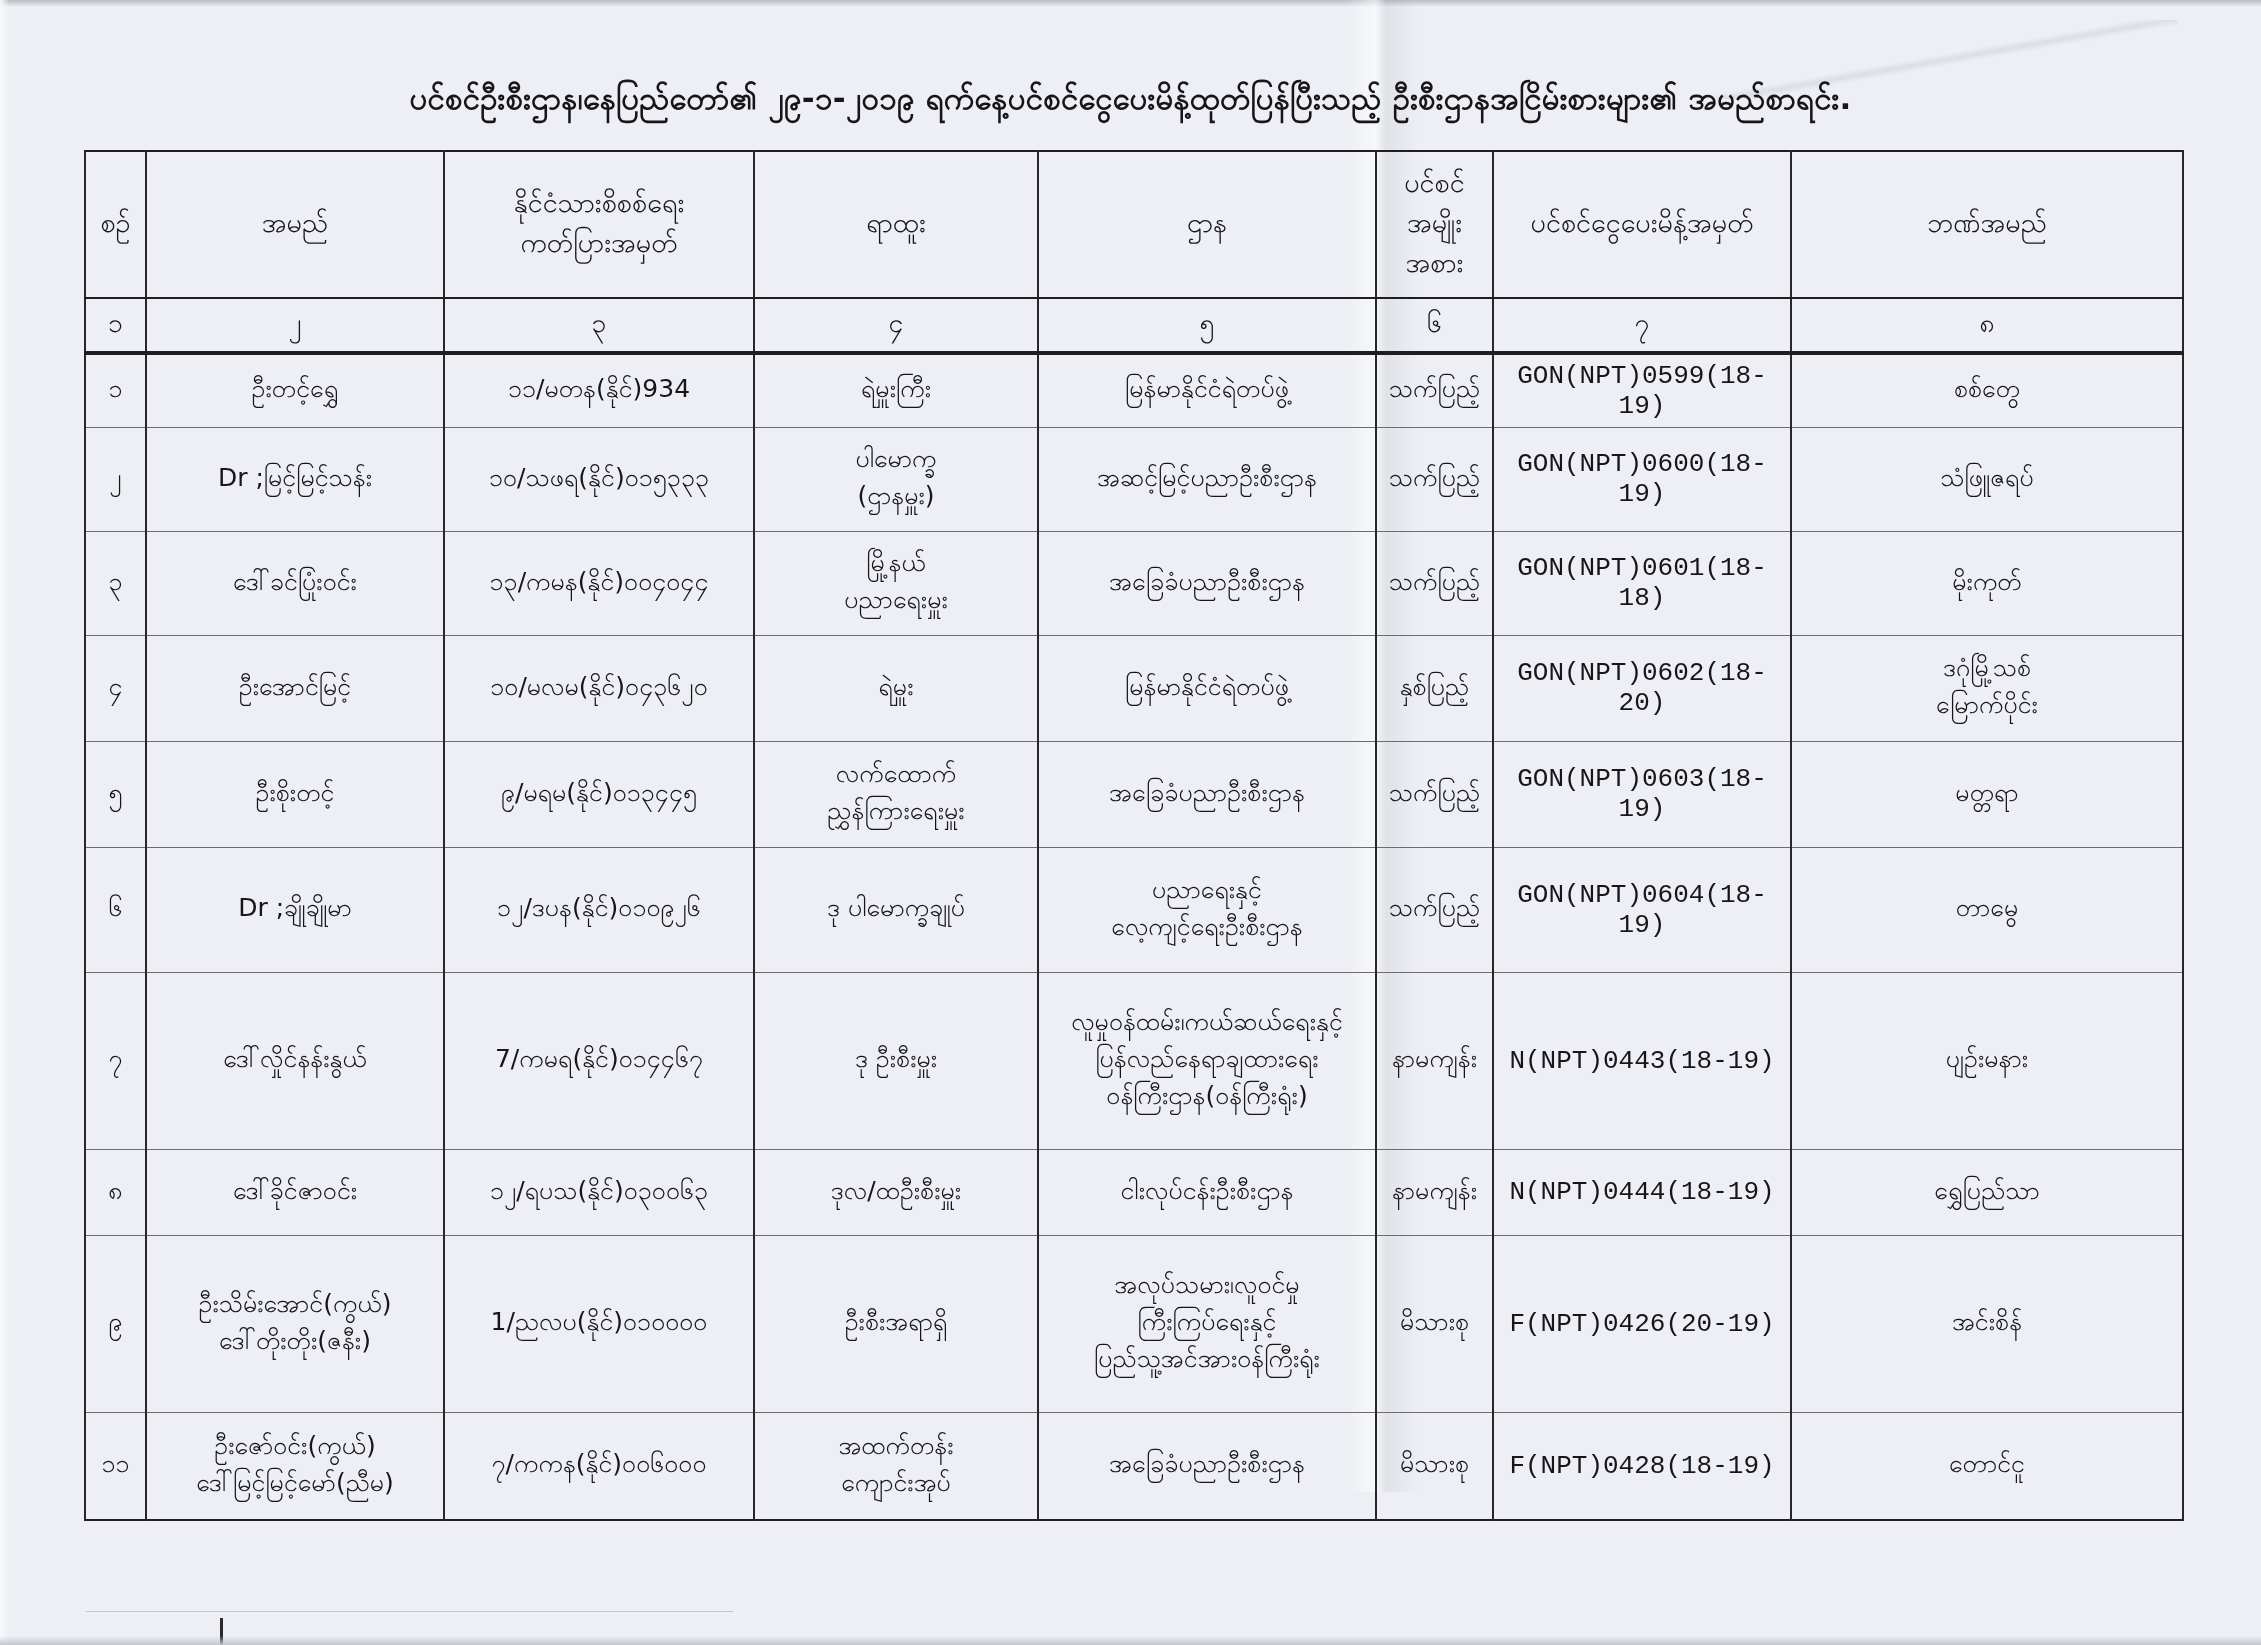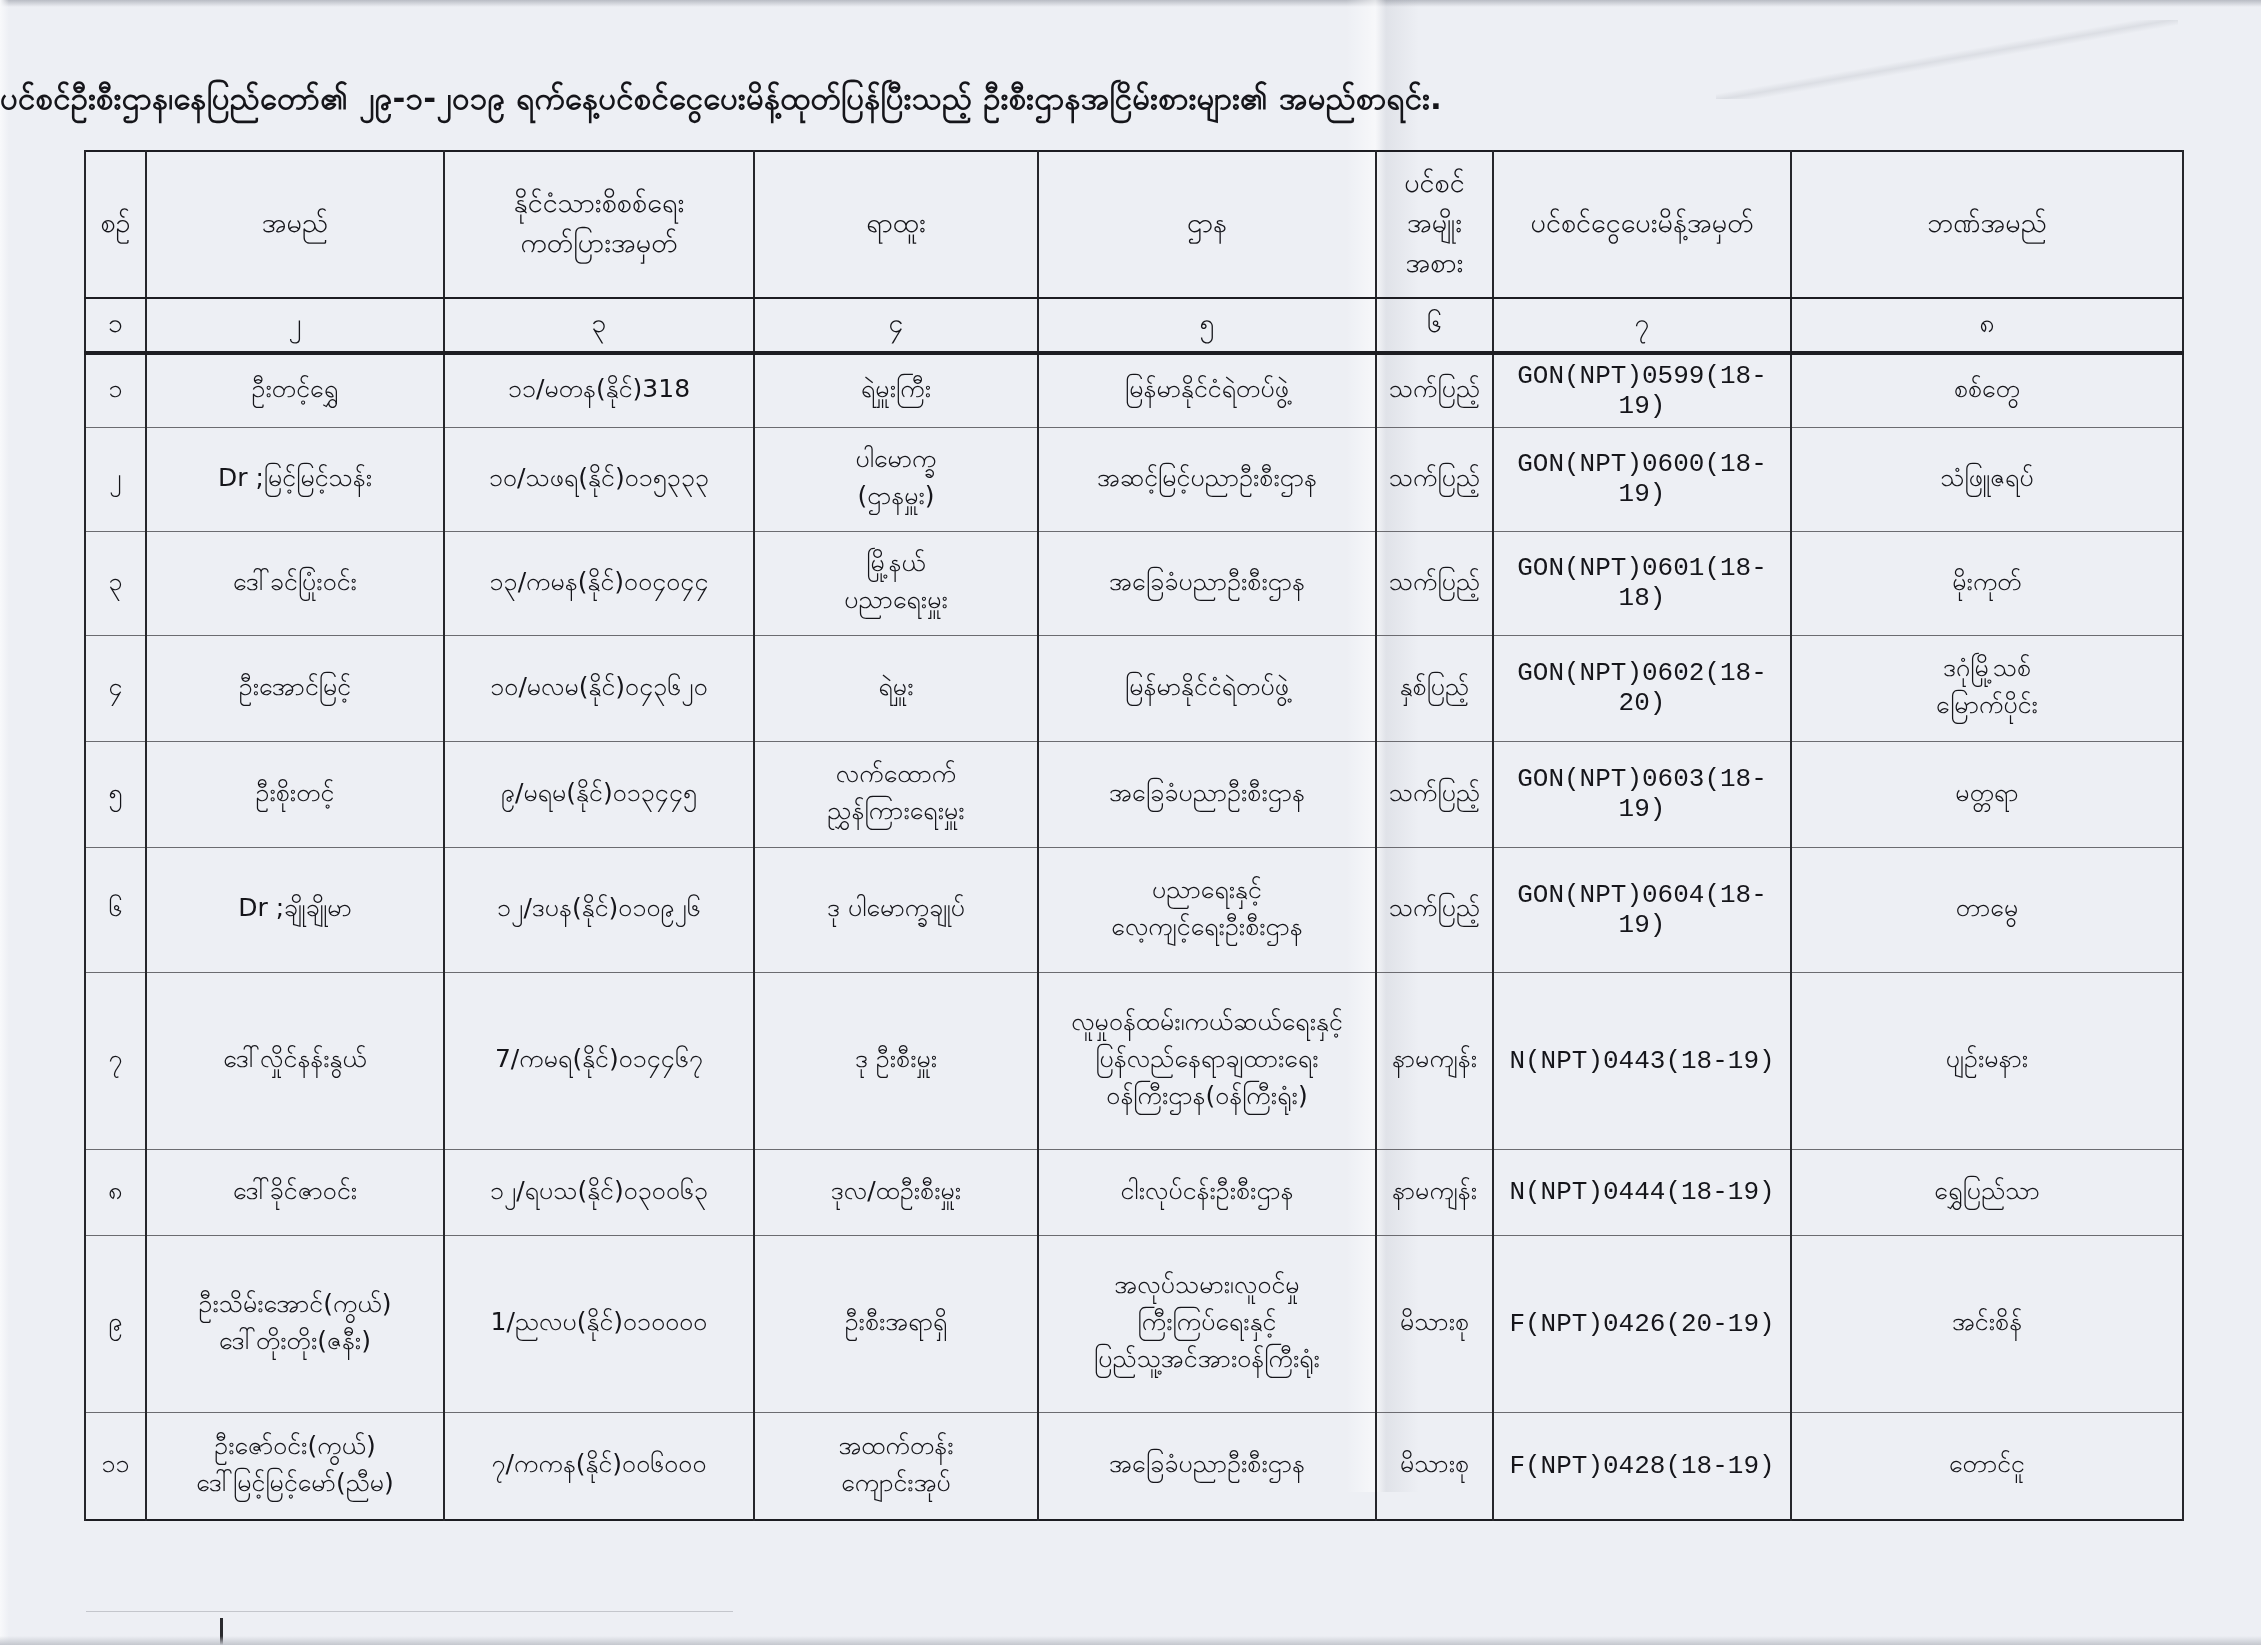--- a/index.html
+++ b/index.html
@@ -14,21 +14,21 @@
   .edge-top { position:absolute; top:0; left:0; width:100%; height:6.6px;
     background:linear-gradient(#b9bcc4, rgba(185,188,196,0)); }
   .edge-left { position:absolute; top:0; left:0; width:9.2px; height:100%;
     background:linear-gradient(90deg,#f8f9fb, rgba(248,249,251,0)); }
   .crease-vertical { position:absolute; top:0; left:1346px; width:73px; height:1492px;
     background:linear-gradient(90deg, rgba(0,0,0,0), rgba(255,255,255,0.55) 40%, rgba(110,115,130,0.10) 55%, rgba(0,0,0,0)); }
   .crease-topright { position:absolute; top:20px; left:1716px; width:462px; height:79px;
     background:linear-gradient(170deg, rgba(0,0,0,0) 46%, rgba(140,145,155,0.18) 50%, rgba(0,0,0,0) 54%); }
   .doc-title {
     position:absolute; top:78px; left:0; width:100%;
-    font-size:31px; font-weight:bold;
+    text-align:center; font-size:31px; font-weight:bold;
     letter-spacing:0.3px;
   }
   table.main {
     position:absolute; top:150px; left:84px;
     width:2099px;
     border-collapse:collapse; table-layout:fixed;
     background:transparent;
   }
   table.main th, table.main td {
     border-left:2px solid #26262b;
@@ -96,21 +96,21 @@
         <th>၅</th>
         <th>၆</th>
         <th>၇</th>
         <th>၈</th>
       </tr>
     </thead>
     <tbody>
       <tr style="height:74px">
         <td>၁</td>
         <td>ဦးတင့်ရွှေ</td>
-        <td>၁၁/မတန(နိုင်)318</td>
+        <td>၁၁/မတန(နိုင်)934</td>
         <td>ရဲမှူးကြီး</td>
         <td>မြန်မာနိုင်ငံရဲတပ်ဖွဲ့</td>
         <td>သက်ပြည့်</td>
         <td class="latin">GON(NPT)0599(18-19)</td>
         <td>စစ်တွေ</td>
       </tr>
       <tr style="height:104px">
         <td>၂</td>
         <td>Dr ;မြင့်မြင့်သန်း</td>
         <td>၁၀/သဖရ(နိုင်)၀၁၅၃၃၃</td>

